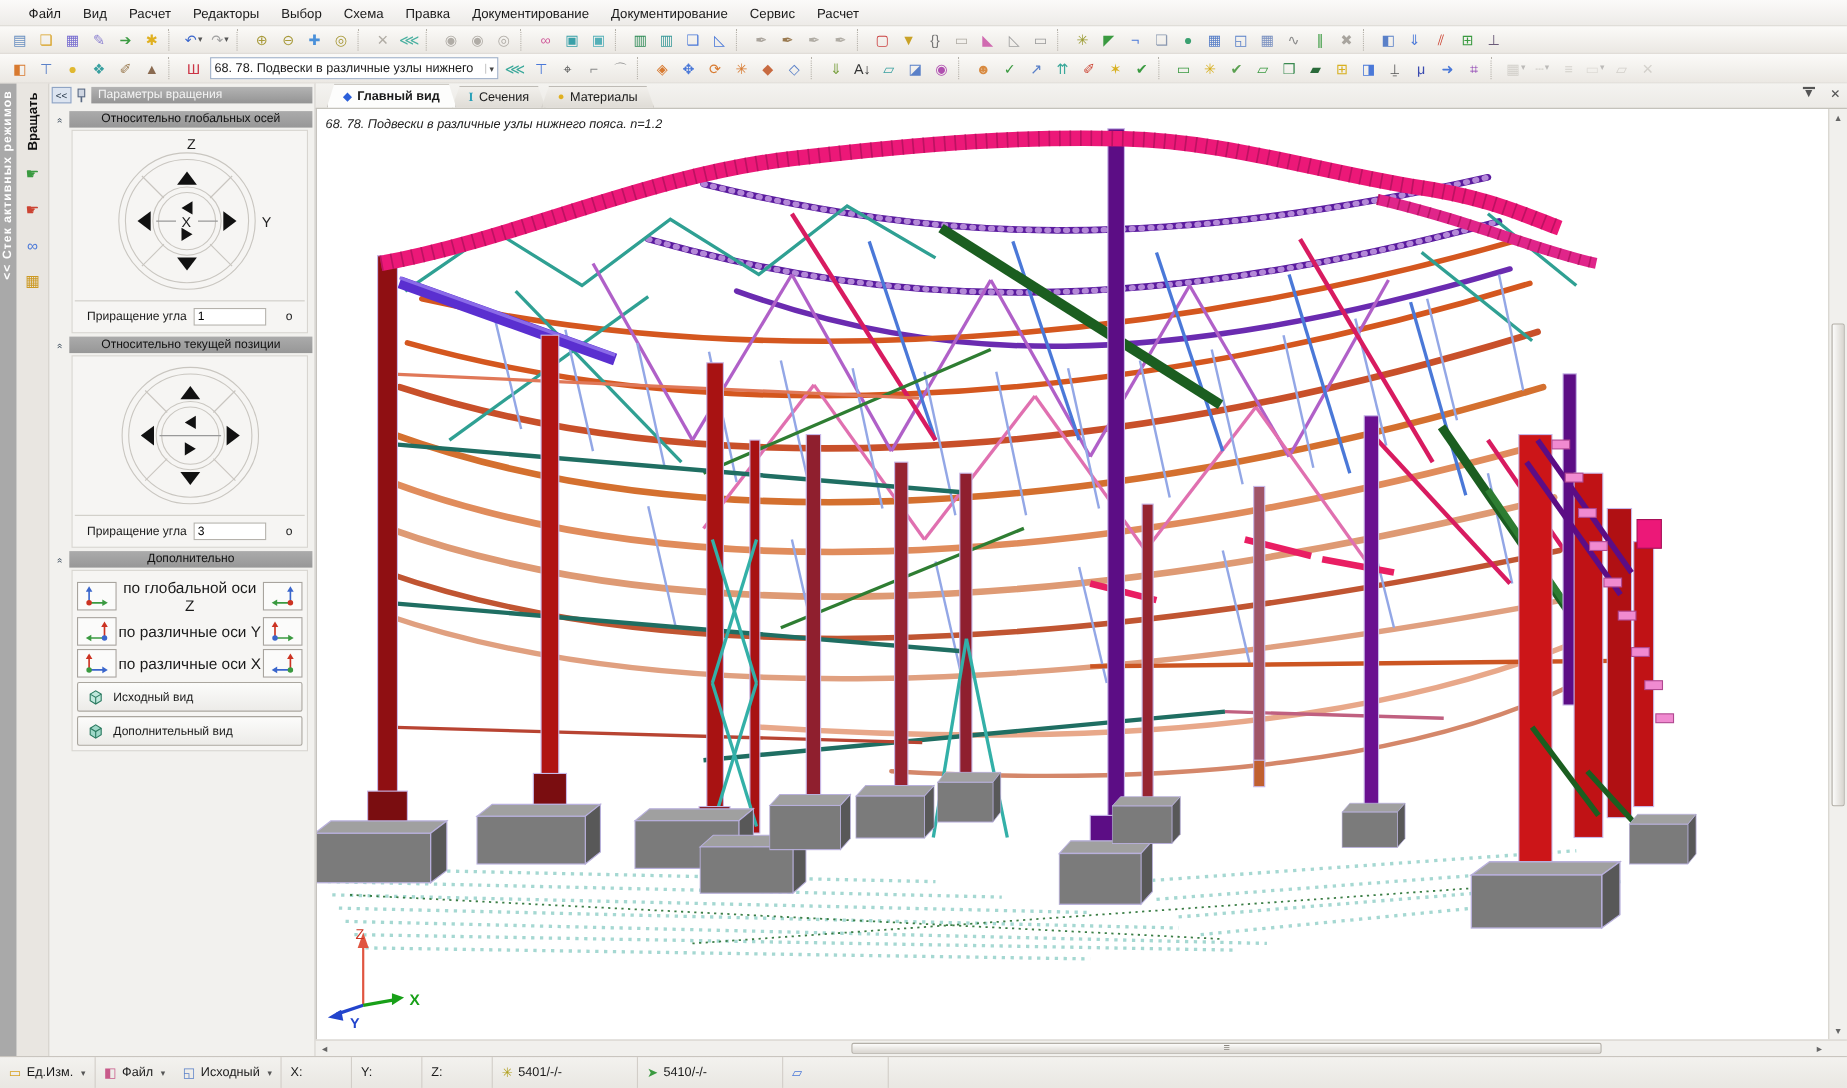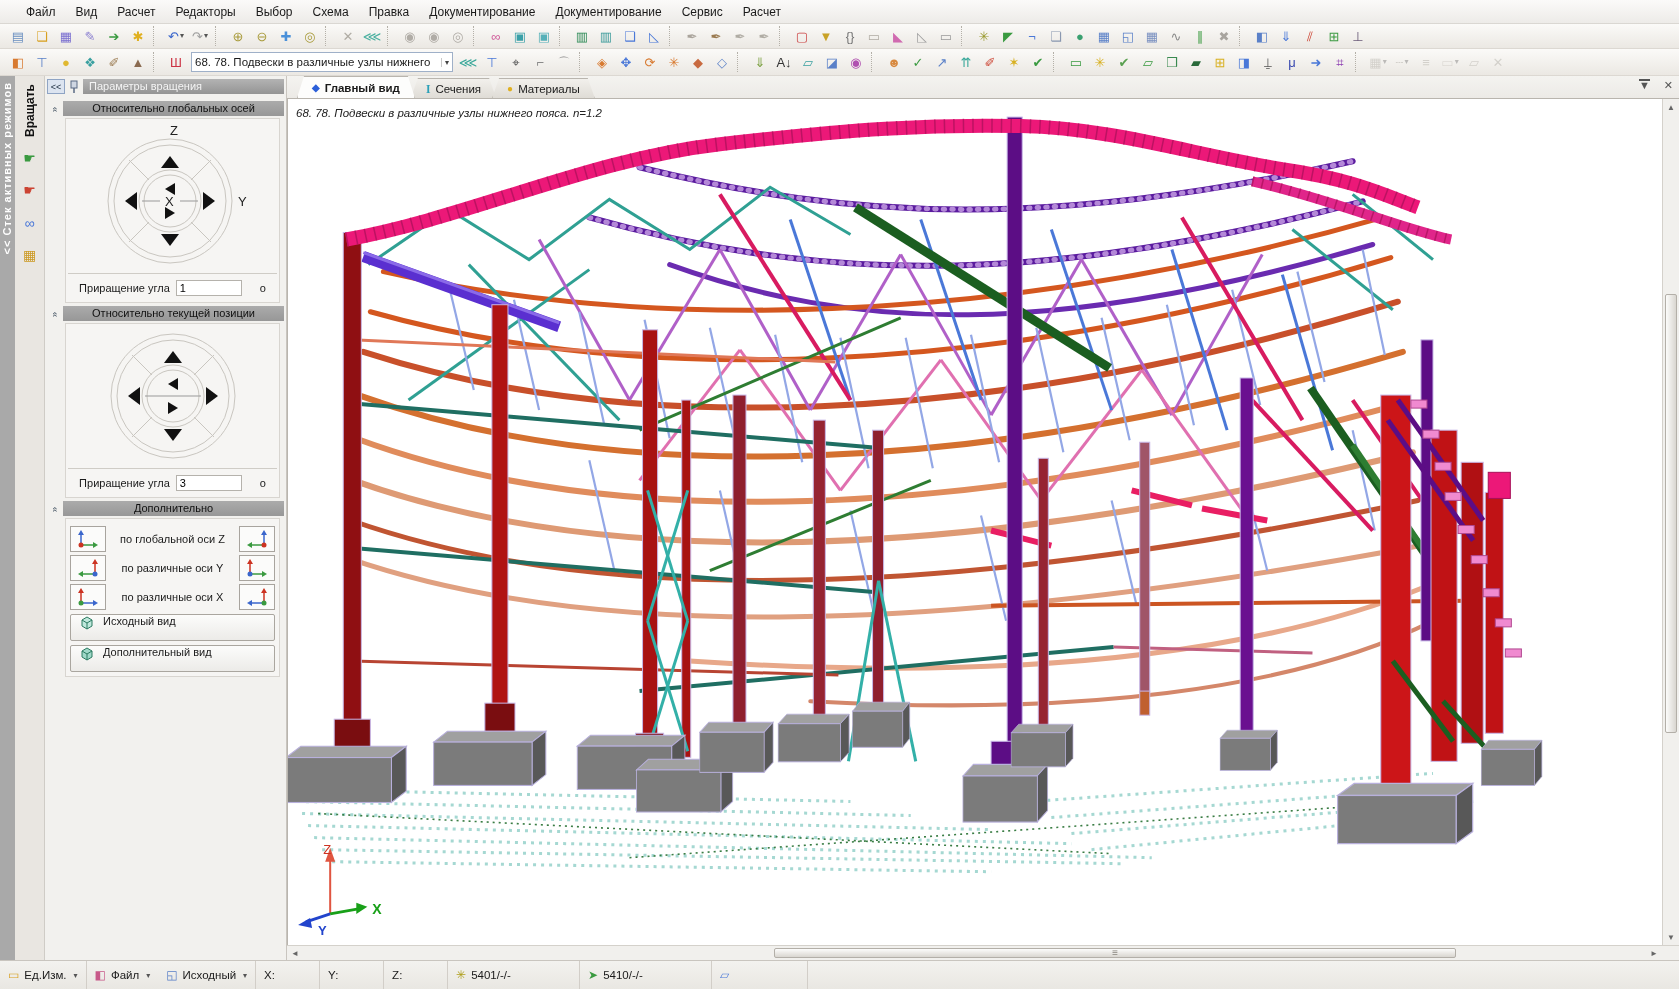--- a/index.html
+++ b/index.html
@@ -40,22 +40,22 @@
   .sect-head { display:flex; align-items:center; margin:3px 2px 0 2px; }
   .chev { width:16px; text-align:center; color:#345; font-size:9px; letter-spacing:-1px; transform:rotate(90deg); }
   .sect-bar { flex:1; height:15px; background:linear-gradient(#ababab,#979797); color:#111; font-size:11px; text-align:center; padding-top:1px; }
   .sect-box { margin:2px 6px 0 20px; background:#f6f5f3; border:1px solid #d8d5d0; padding:4px 2px 6px 2px; }
   .dial-wrap { display:flex; justify-content:center; }
   .inc-row { display:flex; align-items:center; gap:6px; justify-content:center; border-top:1px solid #cfccc6; margin-top:4px; padding-top:6px; font-size:11px; }
   .inc-input { width:66px; height:16px; border:1px solid #b5b2ac; background:#fff; font-size:11px; padding:0 3px; font-family:"Liberation Sans",sans-serif; }
   .deg { margin-left:12px; font-size:11px; }
   .axis-row { display:flex; align-items:center; margin:3px 0; }
   .axis-btn { width:36px; height:26px; background:#fbfbfa; border:1px solid #a8a49e; display:flex; align-items:center; justify-content:center; }
-  .axis-row .lbl { flex:1; text-align:center; font-size:11px; }
-  .view-btn { display:flex; gap:8px; height:27px; margin:4px 0 0 0; background:linear-gradient(#fcfcfb,#ecebe8); border:1px solid #aaa69f; border-radius:2px; padding:0 8px; font-size:11px; }
+  .axis-row .lbl { flex:1; text-align:center; font-size:14px; }
+  .view-btn { display:flex; align-items:center; gap:8px; height:27px; margin:4px 0 0 0; background:linear-gradient(#fcfcfb,#ecebe8); border:1px solid #aaa69f; border-radius:2px; padding:0 8px; font-size:11px; }
 
   
   .viewarea { flex:1; display:flex; flex-direction:column; min-width:0; background:#f0efec; }
   .tabbar { height:23px; flex:0 0 23px; display:flex; align-items:flex-end; padding-left:10px; position:relative; border-bottom:1px solid #b9b5ae; background:linear-gradient(#f4f3f0,#eceae6); }
   .tab { height:20px; display:flex; align-items:center; gap:5px; padding:0 14px; font-size:11.5px; background:linear-gradient(#f2f0ec,#dfdcd6); border:1px solid #b9b5ae; border-bottom:none; clip-path:polygon(7px 0, calc(100% - 7px) 0, 100% 100%, 0 100%); margin-right:-4px; }
   .tab.active { background:#fdfdfc; font-weight:bold; z-index:2; height:22px; }
   .tabbar .right-ctl { position:absolute; right:6px; top:3px; display:flex; gap:14px; }
   .tabbar .right-ctl span { font-size:11px; color:#555; }
   .canvas-row { flex:1; display:flex; min-height:0; }
   .canvas { flex:1; position:relative; background:#fff; border-left:1px solid #b9b5ae; overflow:hidden; }

